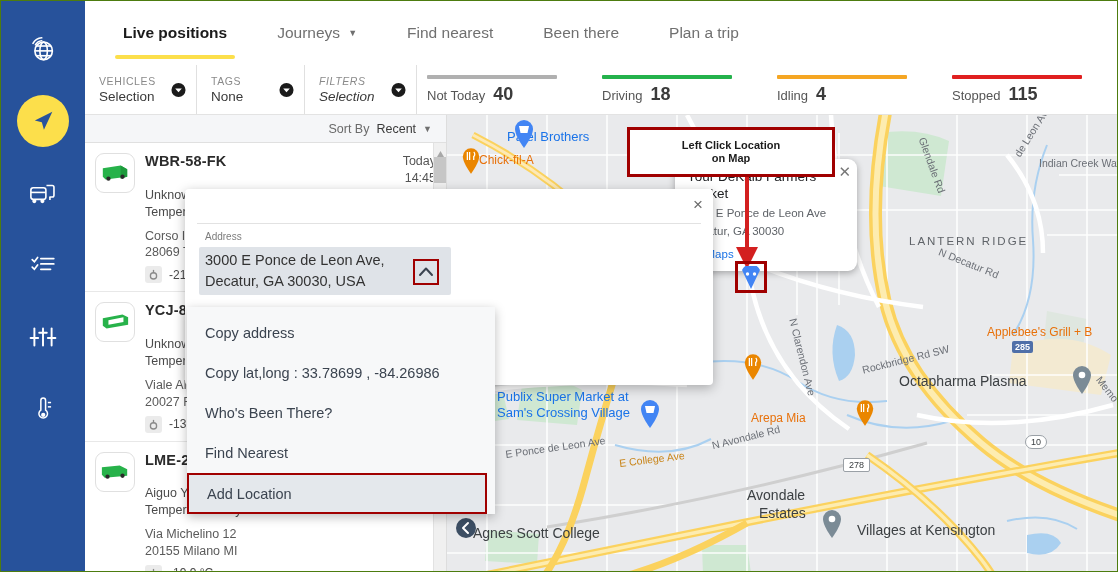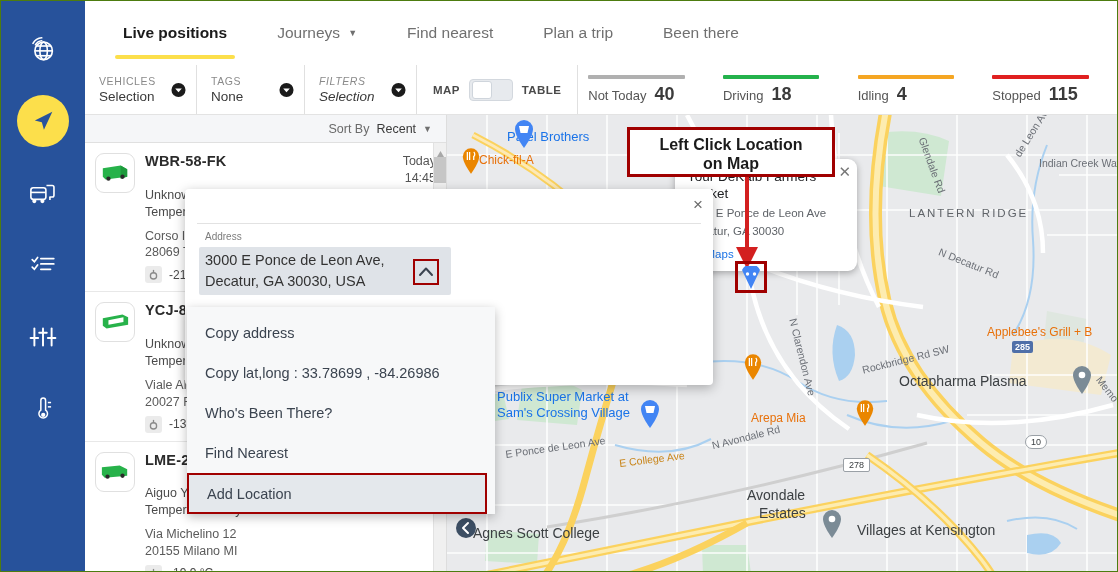--- a/index.html
+++ b/index.html
@@ -209,22 +209,22 @@
   .ctxitem{
     height:40px; display:flex; align-items:center; padding-left:18px;
     font-size:14.5px; color:#3b4450; cursor:pointer; white-space:nowrap;
   }
   .ctxitem.hl{ background:#e4e8ec; border:2px solid #a00000; height:41px;}
 
   
   .annobox{
     position:absolute; left:626px; top:126px; width:208px; height:50px;
     border:3px solid #a00000; background:#fff; z-index:70;
-    display:flex; align-items:flex-end; justify-content:center; text-align:center;
-    font-size:16px; font-weight:bold; color:#1b1b1b; line-height:1.22;
+    display:flex; align-items:center; justify-content:center; text-align:center;
+    font-size:11px; font-weight:bold; color:#1b1b1b; line-height:1.22;
   }
   .arrow{ position:absolute; left:726px; top:172px; width:40px; height:100px; z-index:69;}
   .markerbox{
     position:absolute; left:734px; top:260px; width:32px;height:32px;
     border:3px solid #a00000; z-index:71;
   }
 </style>
 </head>
 <body>
 
@@ -304,24 +304,24 @@
         <span>Live positions</span>
       </div>
       <div class="tab">
         <span>Journeys</span>
         <span class="caret">▼</span>
       </div>
       <div class="tab">
         <span>Find nearest</span>
       </div>
       <div class="tab">
+        <span>Been there</span>
+      </div>
+      <div class="tab">
         <span>Plan a trip</span>
-      </div>
-      <div class="tab">
-        <span>Been there</span>
       </div>
     </div>
   </div>
 
   <div class="filterbar">
     <div class="fcell w1">
       <span class="lbl">VEHICLES</span>
       <span class="val">Selection</span>
       <span class="fchev">
         <svg width="15" height="15" viewBox="0 0 16 16">
@@ -342,27 +342,20 @@
     </div>
     <div class="fcell w3">
       <span class="lbl">FILTERS</span>
       <span class="val">Selection</span>
       <span class="fchev">
         <svg width="15" height="15" viewBox="0 0 16 16">
             <circle cx="8" cy="8" r="7.5" fill="#1b1b1b"></circle>
             <path d="M4.5 6.5 L8 10.5 L11.5 6.5 Z" fill="#fff"></path>
           </svg>
       </span>
-    </div>
-    <div class="togglecell">
-      <span class="tg-lbl">MAP</span>
-      <span class="switch">
-          <span class="knob"></span>
-        </span>
-      <span class="tg-lbl">TABLE</span>
     </div>
     <div class="statuses">
       <div class="stat">
         <div class="bar" style="background:#b0b0b0"></div>
         <div class="row">
           <span class="name">Not Today</span>
           <span class="num">40</span>
         </div>
       </div>
       <div class="stat">
@@ -466,21 +459,21 @@
         <path d="M560 40 q36 44 36 98"></path>
         <path d="M470 300 q90 20 196 -10"></path>
       </g>
     </svg>
 
     <div class="mlabel shop" style="left:60px;top:14px">Patel Brothers</div>
     <div class="mlabel poi" style="left:32px;top:38px">Chick-fil-A</div>
     <div class="mlabel road" style="left:556px;top:10px;transform:rotate(-58deg)">de Leon Ave</div>
     <div class="mlabel road" style="left:456px;top:44px;transform:rotate(70deg)">Glendale Rd</div>
     <div class="mlabel road" style="left:592px;top:42px">Indian Creek Way</div>
-    <div class="mlabel area" style="left:462px;top:92px">LANTERN RIDGE</div>
+    <div class="mlabel area" style="left:462px;top:120px">LANTERN RIDGE</div>
     <div class="mlabel road" style="left:490px;top:142px;transform:rotate(22deg)">N Decatur Rd</div>
     <div class="mlabel poi" style="left:540px;top:210px">Applebee's Grill + B</div>
     <div class="mlabel road" style="left:414px;top:238px;transform:rotate(-14deg)">Rockbridge Rd SW</div>
     <div class="mlabel big" style="left:452px;top:258px">Octapharma Plasma</div>
     <div class="mlabel road" style="left:316px;top:236px;transform:rotate(76deg)">N Clarendon Ave</div>
     <div class="mlabel shop" style="left:50px;top:274px">Publix Super Market at</div>
     <div class="mlabel shop" style="left:50px;top:290px">Sam's Crossing Village</div>
     <div class="mlabel poi" style="left:304px;top:296px">Arepa Mia</div>
     <div class="mlabel road" style="left:58px;top:326px;transform:rotate(-8deg)">E Ponce de Leon Ave</div>
     <div class="mlabel road" style="left:264px;top:316px;transform:rotate(-14deg)">N Avondale Rd</div>

